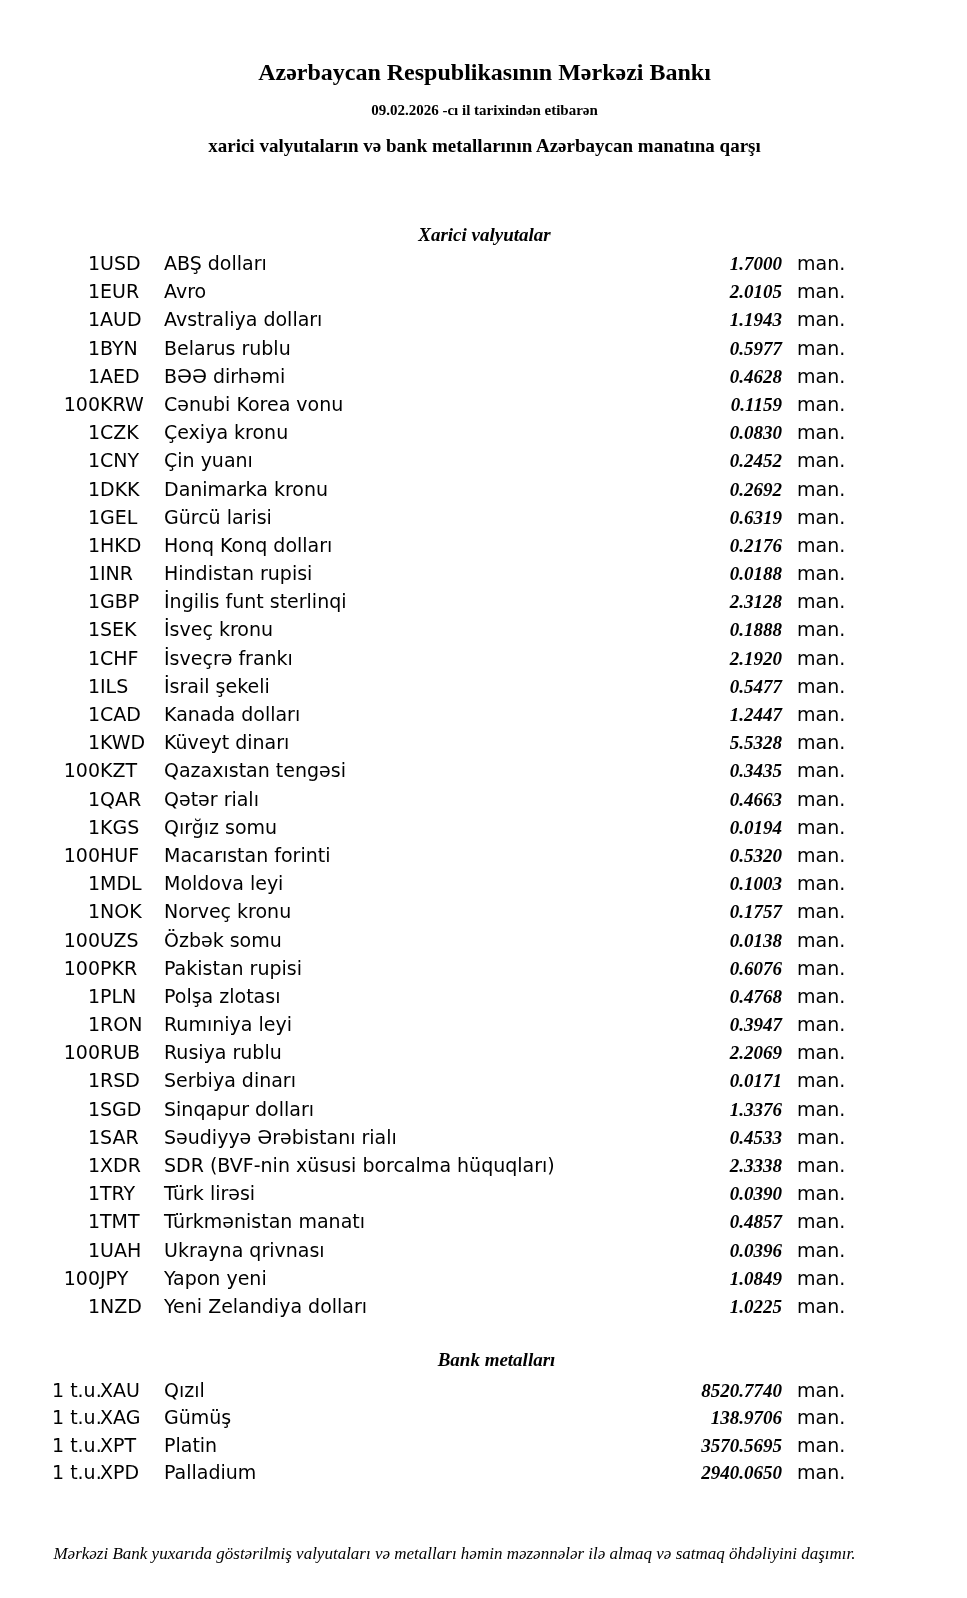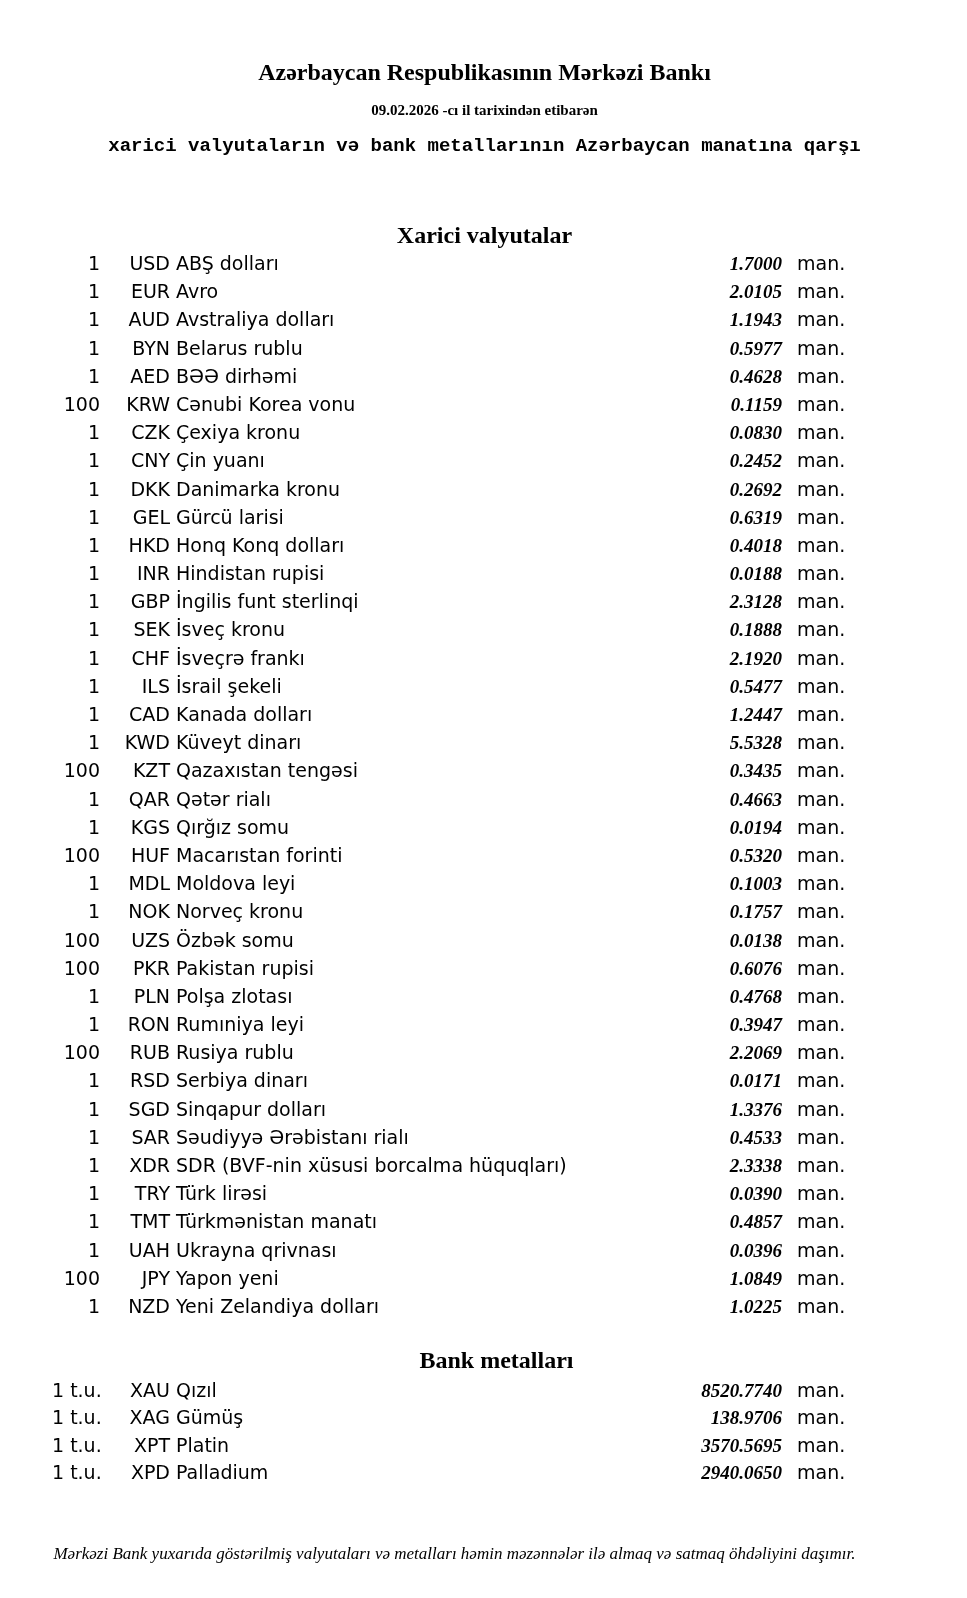--- a/index.html
+++ b/index.html
@@ -32,31 +32,32 @@
     padding-top: 57px;
   }
   .date-line {
     font-family: "Liberation Serif", serif;
     font-weight: bold;
     font-size: 15px;
     line-height: 24px;
     margin-top: 11px;
   }
   .subject-line {
-    font-family: Liberation Mono, monospace;
+    font-family: Liberation Serif, serif;
     font-weight: bold;
     font-size: 19px;
     line-height: 24px;
     margin-top: 12px;
   }
   .section-heading {
     font-family: "Liberation Serif", serif;
     font-weight: bold;
-    font-size: 24px;
+    font-size: 19px;
     line-height: 24px;
+    font-style: italic;
   }
   .currencies-heading { margin-top: 65px; }
   .metals-heading   { margin-top: 28px; margin-left: 24px; }
 
   .rate-table { margin-top: 2px; }
   .rate-table.metals { margin-top: 5px; }
 
   .rate-row {
     display: flex;
     align-items: baseline;
@@ -71,22 +72,22 @@
     height: 27.2px;
     line-height: 27.2px;
   }
   .cell-qty {
     width: 48px;
     text-align: right;
     flex: none;
   }
   .cell-code {
     width: 58px;
-    margin-left: 12px;
-    text-align: right;
+    margin-left: 0;
+    text-align: left;
     flex: none;
   }
   .cell-name {
     flex: 1 1 auto;
     margin-left: 6px;
     text-align: left;
     overflow: visible;
   }
   .cell-rate {
     width: 140px;
@@ -193,21 +194,21 @@
         <span class="cell-qty">1</span>
         <span class="cell-code">GEL</span>
         <span class="cell-name">Gürcü larisi</span>
         <span class="cell-rate">0.6319</span>
         <span class="cell-unit">man.</span>
       </div>
       <div class="rate-row">
         <span class="cell-qty">1</span>
         <span class="cell-code">HKD</span>
         <span class="cell-name">Honq Konq dolları</span>
-        <span class="cell-rate">0.4018</span>
+        <span class="cell-rate">0.2176</span>
         <span class="cell-unit">man.</span>
       </div>
       <div class="rate-row">
         <span class="cell-qty">1</span>
         <span class="cell-code">INR</span>
         <span class="cell-name">Hindistan rupisi</span>
         <span class="cell-rate">0.0188</span>
         <span class="cell-unit">man.</span>
       </div>
       <div class="rate-row">

